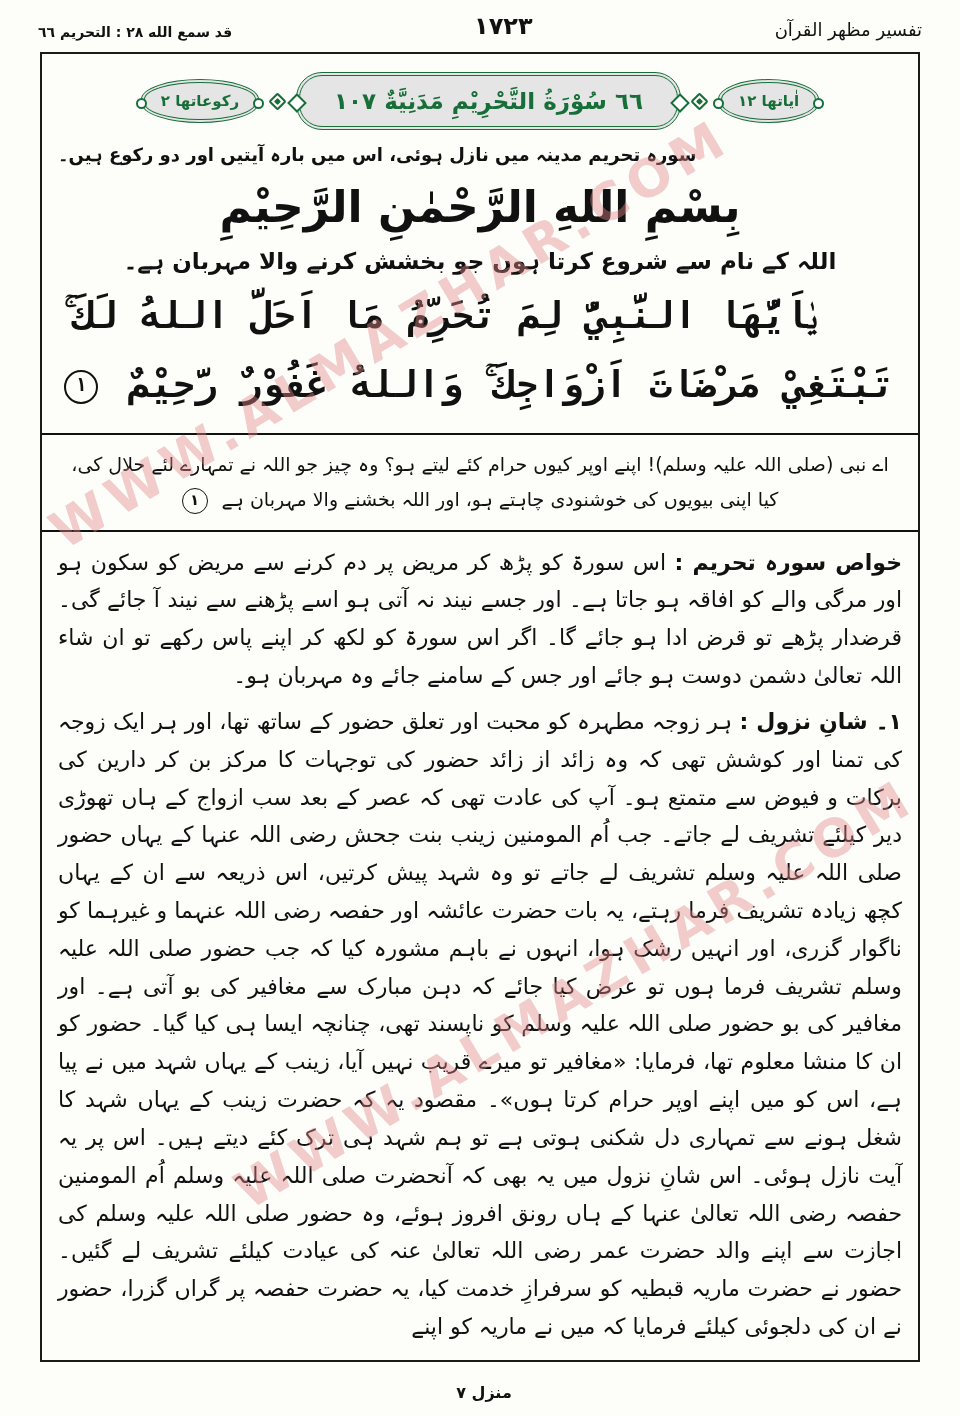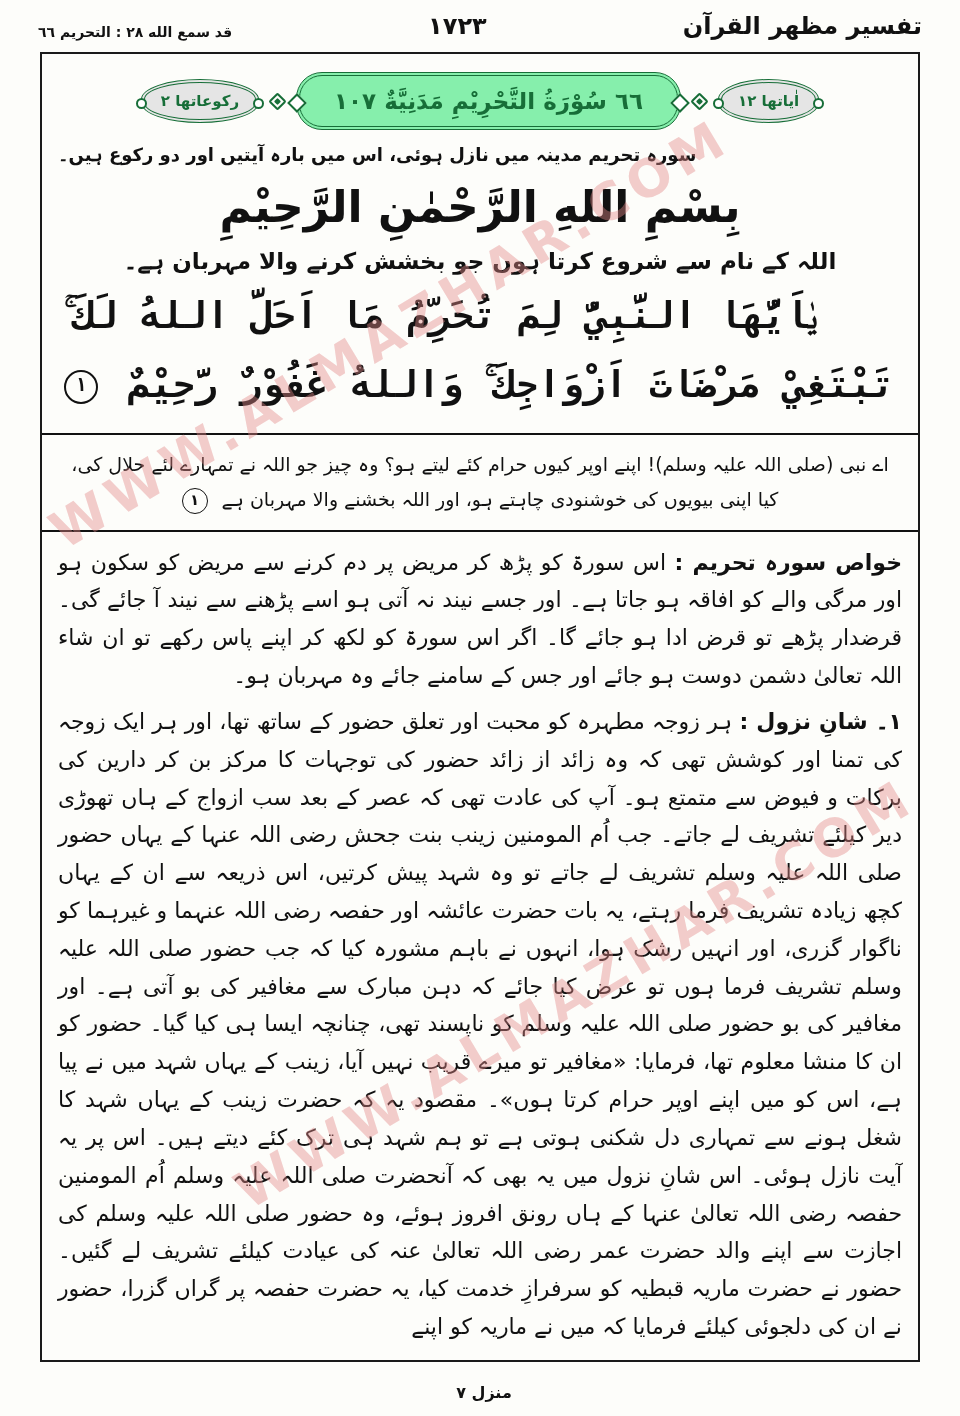--- a/index.html
+++ b/index.html
@@ -2,33 +2,33 @@
 <html lang="ur" dir="rtl"><head>
 <meta charset="utf-8">
 <style>
   * { margin:0; padding:0; box-sizing:border-box; }
   html,body { background:#e9e9e9; }
   body { width:960px; height:1416px; font-family:"DejaVu Sans", sans-serif; color:#111; }
   .page { position:relative; width:960px; height:1416px; background:#fdfdfa; overflow:hidden; direction:rtl; }
 
   
   .top-strip { position:absolute; top:12px; right:38px; left:38px; display:flex; justify-content:space-between; align-items:flex-end; direction:rtl; }
-  .book-title { font-size:24px; font-weight:bold; }
+  .book-title { font-size:18px; font-weight:normal; }
   .page-number { font-size:24px; font-weight:bold; letter-spacing:2px; }
   .para-ref { font-size:14px; font-weight:bold; }
 
   
   .frame { position:absolute; top:52px; right:40px; left:40px; bottom:54px; border:2px solid #1a1a1a; padding:16px 16px 8px; overflow:hidden; background:transparent; }
 
   
   .banner-row { display:flex; justify-content:center; align-items:center; gap:12px; direction:rtl; color:#176e38; margin-top:2px; }
   .medallion { border:4px double #176e38; border-radius:50% / 46%; padding:9px 16px; font-size:15px; font-weight:bold; white-space:nowrap; position:relative; background:#e5e5e5; }
   .medallion::before, .medallion::after { content:""; position:absolute; top:50%; width:7px; height:7px; margin-top:-3px; background:#fff; border:2px solid #176e38; border-radius:50%; }
   .medallion::before { right:-9px; } .medallion::after { left:-9px; }
-  .cartouche { border:4px double #176e38; border-radius:26px; padding:12px 34px; font-size:23px; font-weight:bold; white-space:nowrap; position:relative; background:#86efac; }
+  .cartouche { border:4px double #176e38; border-radius:26px; padding:12px 34px; font-size:23px; font-weight:bold; white-space:nowrap; position:relative; background:#e5e5e5; }
   .cartouche::before, .cartouche::after { content:""; position:absolute; top:50%; width:10px; height:10px; margin-top:-5px; border:2px solid #176e38; transform:rotate(45deg); background:#fff; }
   .cartouche::before { right:-10px; } .cartouche::after { left:-10px; }
   .knot { width:13px; height:13px; border:2px solid #176e38; transform:rotate(45deg); border-radius:2px; position:relative; }
   .knot::after { content:""; position:absolute; inset:2px; background:#176e38; border-radius:1px; }
 
   .intro-line { text-align:left; font-size:18px; margin-top:14px; font-weight:bold; }
   .bismillah { text-align:center; font-size:44px; font-weight:bold; margin-top:12px; line-height:1.35; }
   .bismillah-tr { text-align:center; font-size:23px; font-weight:bold; margin-top:12px; }
 
   .verse { text-align:left; font-size:37px; font-weight:bold; line-height:1.85; margin-top:10px; padding:0 6px;font-family:Liberation Mono, monospace; }

